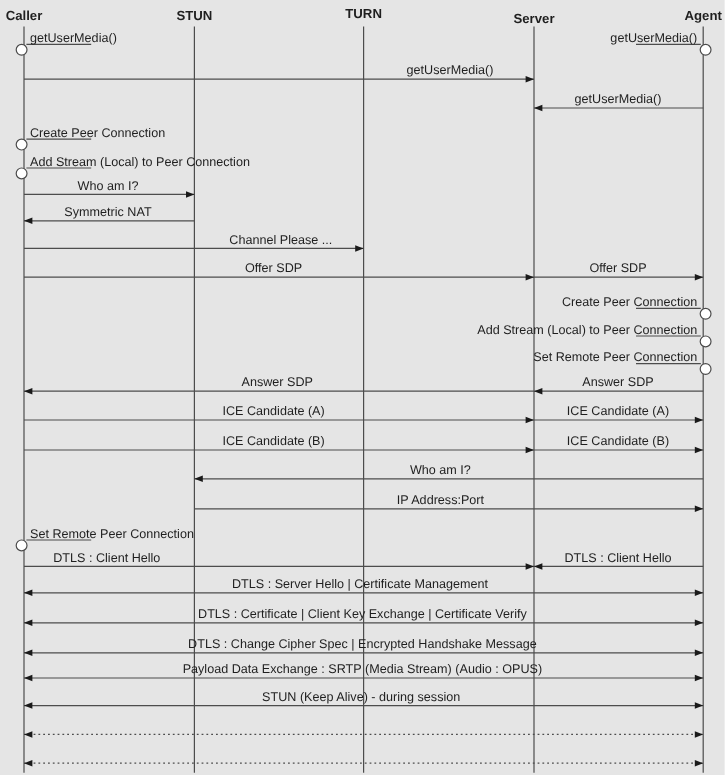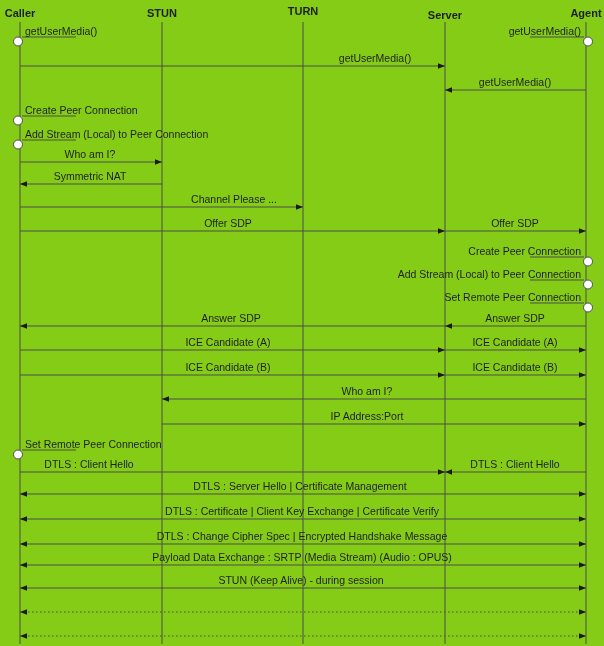--- a/index.html
+++ b/index.html
@@ -1,19 +1,19 @@
 <!DOCTYPE html>
 <html><head>
 <meta charset="utf-8">
 <style>
   html,body{margin:0;padding:0;background:#ffffff;}
   .stage{
     position:relative;
     width:604px;height:646px;
-    background:#84cc16;
+    background:#e5e5e5;
     overflow:hidden;
     font-family:"Liberation Sans", sans-serif;
   }
   svg text{
     font-family:"Liberation Sans", sans-serif;
     fill:#1f1f1f;
   }
   svg .participant-label{font-weight:bold;font-size:11px;}
   svg .msg-label{font-size:10.5px;}
   svg .self-label{font-size:10.5px;}

